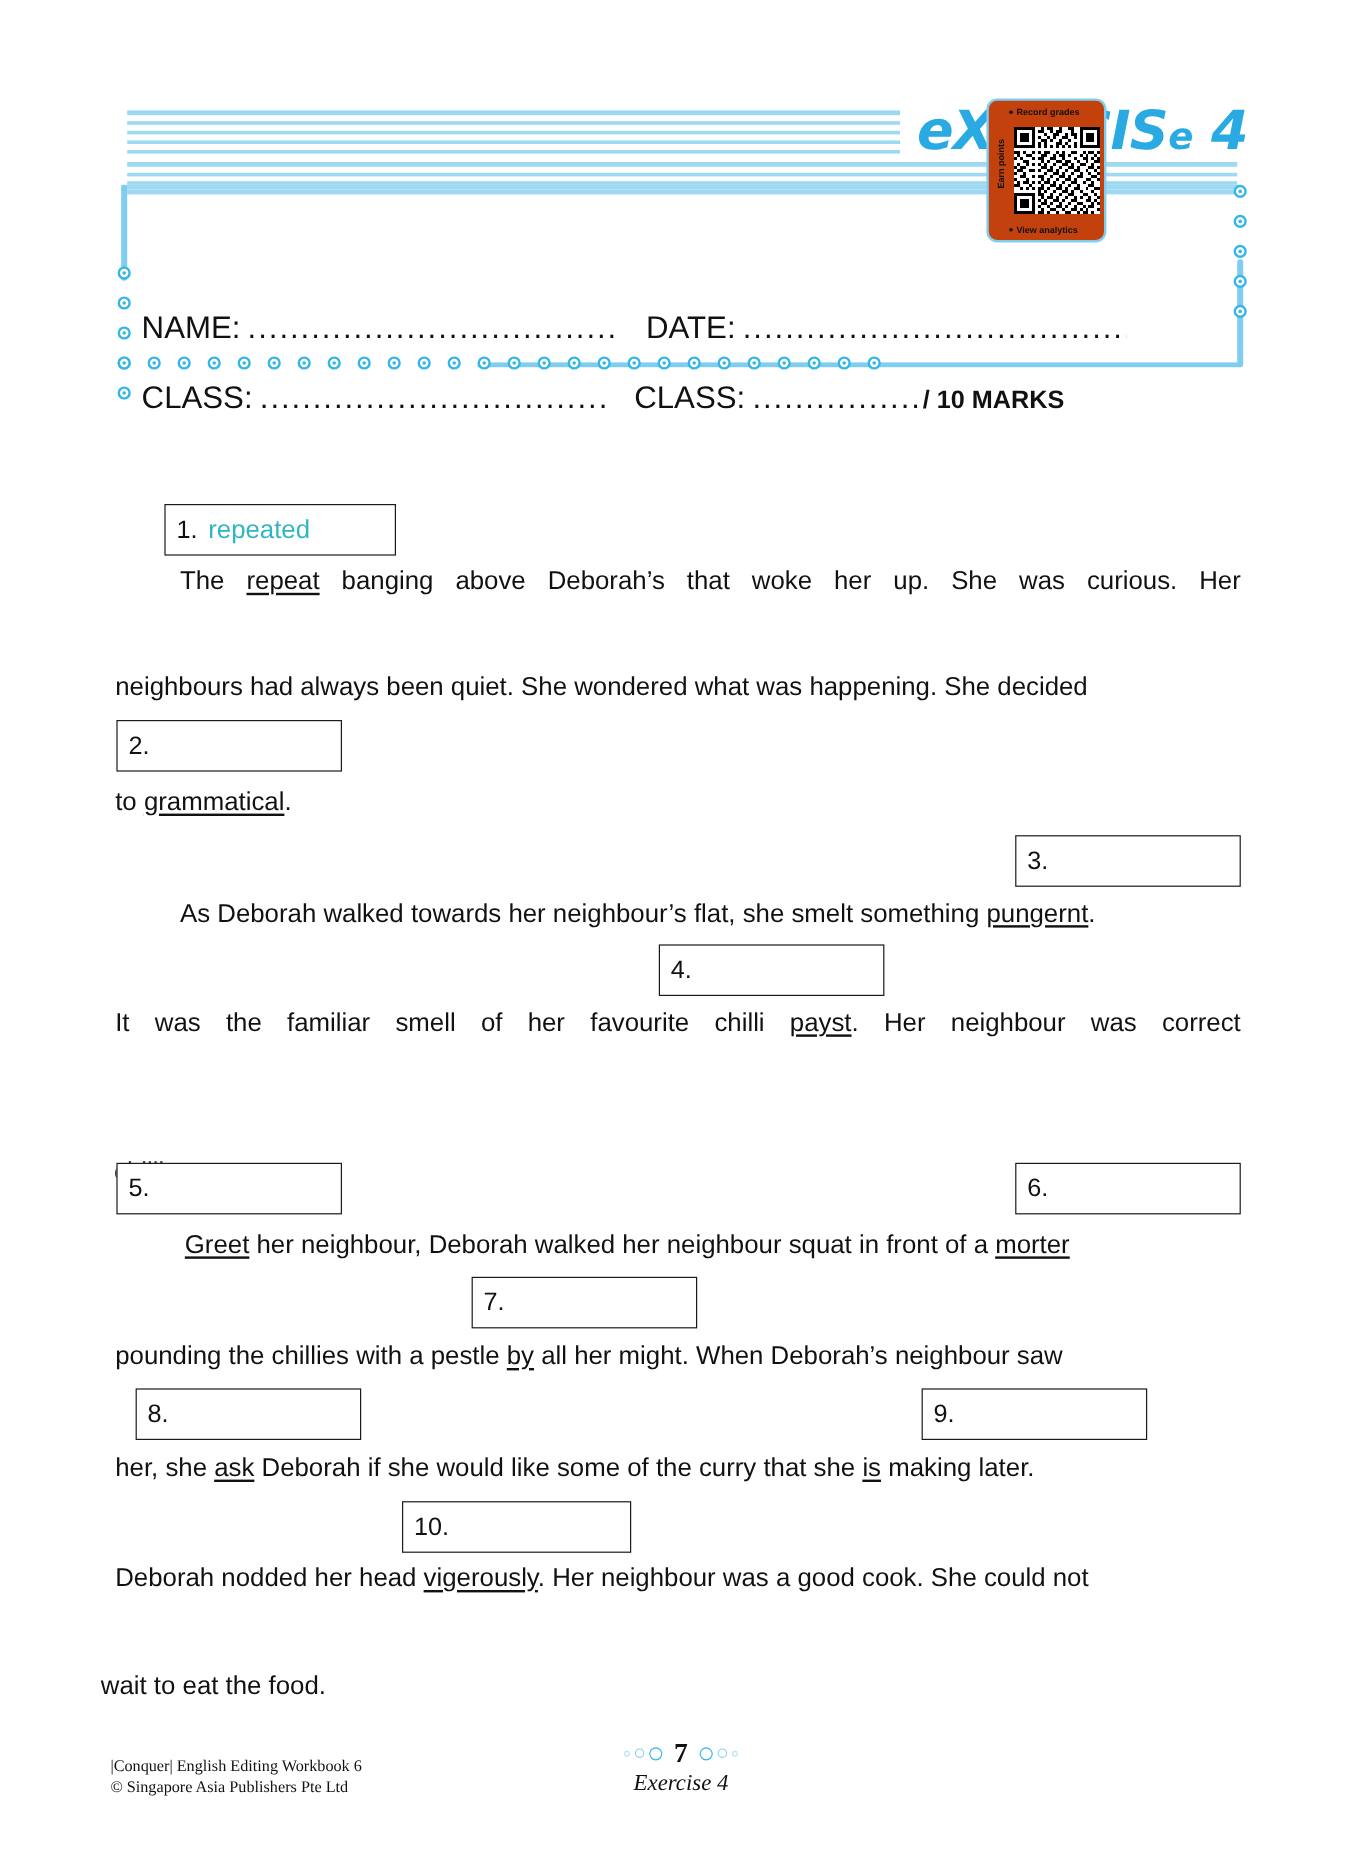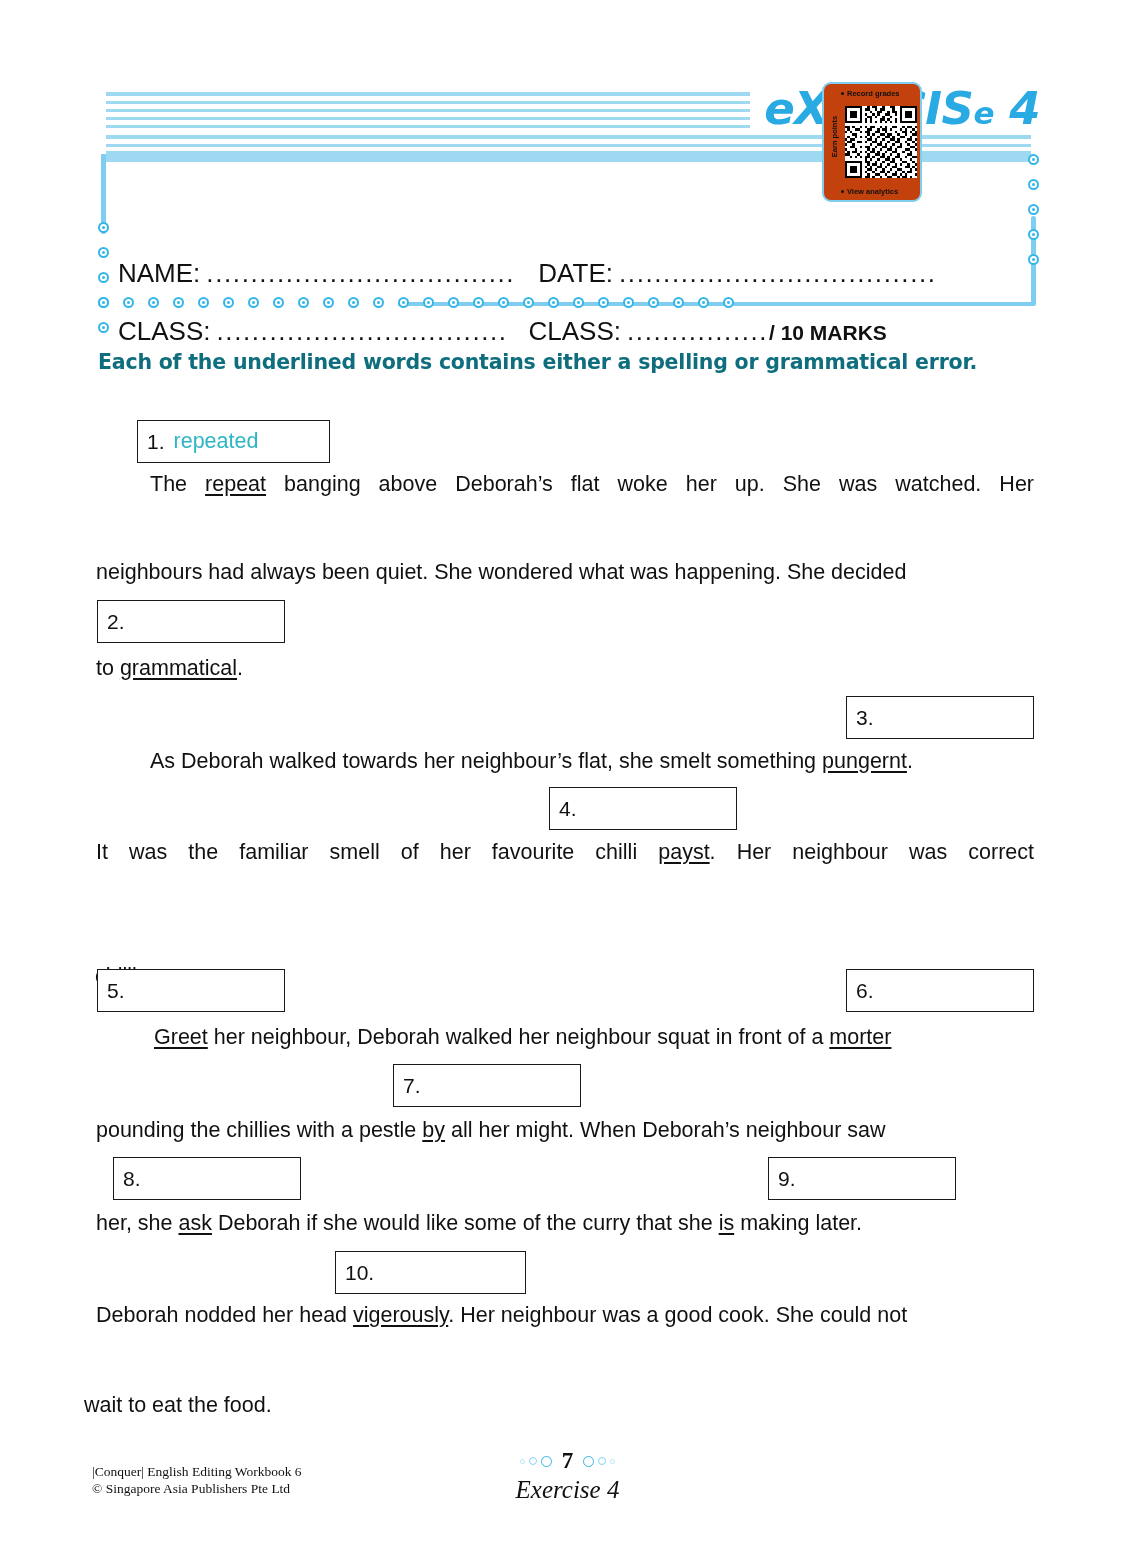--- a/index.html
+++ b/index.html
@@ -311,21 +311,21 @@
     border: 1.5px solid #35b6e8;
     box-sizing: border-box;
     background: #fff;
   }
   .pgdot.d1 { width: 5px;  height: 5px;  opacity: .35; }
   .pgdot.d2 { width: 8px;  height: 8px;  opacity: .6; }
   .pgdot.d3 { width: 11px; height: 11px; opacity: 1; }
   .pg-ex {
     font-family: "Liberation Serif", serif;
     font-style: italic;
-    font-size: 25px;
+    font-size: 19px;
     color: #111;
     margin-top: 2px;
   }
 </style>
 </head>
 <body>
 
 <div id="header-banner">
 
   <div class="stripe-stack">
@@ -647,30 +647,29 @@
       <rect x="14" y="28" width="1" height="1"></rect>
         <rect x="17" y="28" width="2" height="1"></rect>
       <rect x="21" y="28" width="1" height="1"></rect>
         <rect x="23" y="28" width="2" height="1"></rect>
       <rect x="26" y="28" width="1" height="1"></rect>
     </g>
   </svg>
 </div>
 
 <div id="instruction">
-  <div>Each of the underlined words contains either a spelling or grammatical error.</div>
 </div>
 
 <div class="answer-box" style="left:137px; top:420px; width:193px;">
   <span class="num">1.</span>
   <span class="ans">repeated</span>
 </div>
 
 <div class="body-line justify-line" style="left:150px; top:472px; width:884px;">
-  <span>The </span><u>repeat</u><span> banging above Deborah’s flat woke her up. She was watched. Her</span>
+  <span>The </span><u>repeat</u><span> banging above Deborah’s that woke her up. She was curious. Her</span>
 </div>
 
 <div class="body-line" style="left:96px; top:560px;">neighbours had always been quiet. She wondered what was happening. She decided</div>
 
 <div class="answer-box" style="left:97px; top:600px; width:188px;">
   <span class="num">2.</span>
   <span class="ans"></span>
 </div>
 
 <div class="body-line" style="left:96px; top:656px;">

